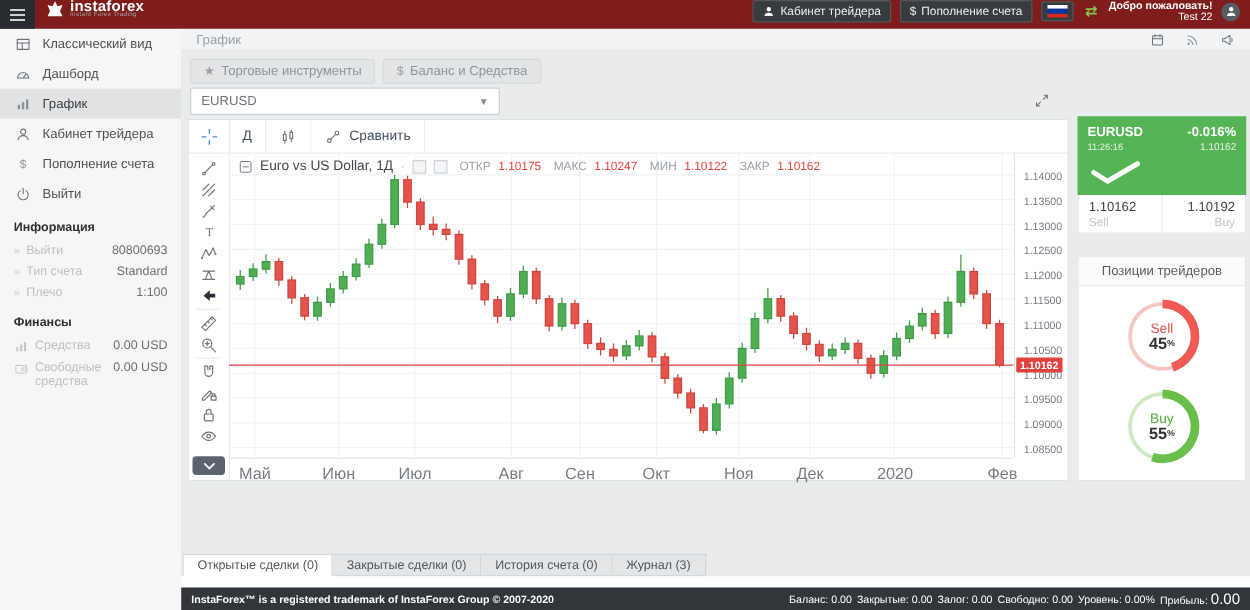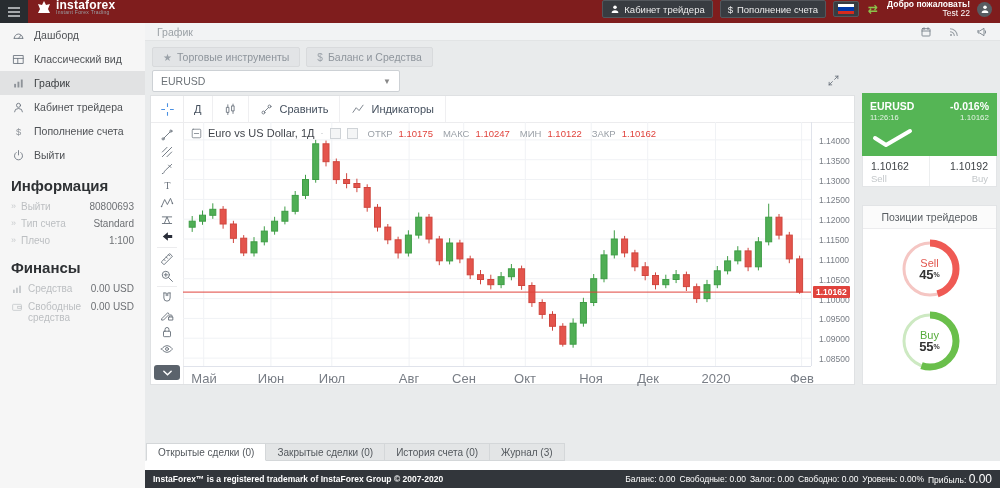--- a/index.html
+++ b/index.html
@@ -23,21 +23,21 @@
   .exch{color:#8bc34a;font-size:12px;font-weight:bold;cursor:pointer;padding:0 2px;}
   .welcome{text-align:right;color:#fff;font-size:8.5px;line-height:9px;}
   .welcome .w1{font-weight:bold;}
   .avatar{width:15px;height:15px;border-radius:50%;background:#575c62;display:flex;align-items:center;justify-content:center;cursor:pointer;}
 
   
   .sidebar{position:absolute;left:0;top:23px;width:145px;bottom:0;background:#f6f6f6;border-right:1px solid #dcdee0;}
   .mitem{display:flex;align-items:center;gap:9px;height:24px;padding-left:11px;font-size:10.5px;color:#4f5256;cursor:pointer;}
   .mitem .mic{width:14px;display:flex;justify-content:center;color:#8e9399;}
   .mitem.active{background:#e1e2e3;color:#3c3f42;}
-  .sect{font-size:15px;font-weight:bold;color:#2e3134;padding:10px 11px 4px 11px;}
+  .sect{font-size:10px;font-weight:bold;color:#2e3134;padding:10px 11px 4px 11px;}
   .irow{display:flex;align-items:flex-start;padding:3px 11px;font-size:10px;}
   .irow .k{color:#bcbfc2;display:flex;gap:5px;align-items:flex-start;max-width:72px;}
   .irow .k .pre{color:#c9ccce;font-size:9px;}
   .irow .v{margin-left:auto;color:#6d7074;text-align:right;}
 
   
   .main{position:absolute;left:145px;top:23px;right:0;bottom:0;background:#e9ebec;}
   .mainhead{position:absolute;left:0;top:0;right:0;height:18px;background:#f2f3f4;border-bottom:1px solid #e2e4e5;
             display:flex;align-items:center;padding:0 12px;box-sizing:border-box;}
   .mh-title{color:#9ba1a6;font-size:10.5px;}
@@ -179,34 +179,34 @@
           </span>
         </div>
     </div>
   </div>
 
   <div class="sidebar">
     <div id="side-menu">
         <div class="mitem">
           <span class="mic">
             <svg width="13" height="13" viewBox="0 0 18 18">
-              <path d="M3 13a6 6 0 1 1 12 0" stroke="#6b737d" fill="none" stroke-width="1.2" stroke-linecap="round" stroke-linejoin="round"></path>
-              <path d="M9 13l3.2-4.2M3 13h12" stroke="#6b737d" fill="none" stroke-width="1.2" stroke-linecap="round" stroke-linejoin="round"></path>
-            </svg>
-          </span>
-          <span>Дашборд</span>
+              <rect x="2.5" y="3.5" width="13" height="11" stroke="#6b737d" fill="none" stroke-width="1.2" stroke-linecap="round" stroke-linejoin="round"></rect>
+              <path d="M2.5 7.5h13M8 7.5v7" stroke="#6b737d" fill="none" stroke-width="1.2" stroke-linecap="round" stroke-linejoin="round"></path>
+            </svg>
+          </span>
+          <span>Классический вид</span>
         </div>
         <div class="mitem">
           <span class="mic">
             <svg width="13" height="13" viewBox="0 0 18 18">
-              <rect x="2.5" y="3.5" width="13" height="11" stroke="#6b737d" fill="none" stroke-width="1.2" stroke-linecap="round" stroke-linejoin="round"></rect>
-              <path d="M2.5 7.5h13M8 7.5v7" stroke="#6b737d" fill="none" stroke-width="1.2" stroke-linecap="round" stroke-linejoin="round"></path>
-            </svg>
-          </span>
-          <span>Классический вид</span>
+              <path d="M3 13a6 6 0 1 1 12 0" stroke="#6b737d" fill="none" stroke-width="1.2" stroke-linecap="round" stroke-linejoin="round"></path>
+              <path d="M9 13l3.2-4.2M3 13h12" stroke="#6b737d" fill="none" stroke-width="1.2" stroke-linecap="round" stroke-linejoin="round"></path>
+            </svg>
+          </span>
+          <span>Дашборд</span>
         </div>
         <div class="mitem active">
           <span class="mic">
             <svg width="13" height="13" viewBox="0 0 18 18">
               <rect x="3" y="9.5" width="2.6" height="5" fill="#8e9399"></rect>
               <rect x="7.6" y="6.5" width="2.6" height="8" fill="#8e9399"></rect>
               <rect x="12.2" y="3.5" width="2.6" height="11" fill="#8e9399"></rect>
             </svg>
           </span>
           <span>График</span>
@@ -359,28 +359,20 @@
           </div>
         <div class="ct-cell">
           <span class="ic">
               <svg width="13" height="13" viewBox="0 0 18 18">
                 <circle cx="4.8" cy="13.2" r="2" stroke="#6b737d" fill="none" stroke-width="1.2" stroke-linecap="round" stroke-linejoin="round"></circle>
                 <circle cx="13.2" cy="4.8" r="2" stroke="#6b737d" fill="none" stroke-width="1.2" stroke-linecap="round" stroke-linejoin="round"></circle>
                 <path d="M6.3 11.7l5.4-5.4" stroke="#6b737d" fill="none" stroke-width="1.2" stroke-linecap="round" stroke-linejoin="round"></path>
               </svg>
             </span>
           <span>Сравнить</span>
-        </div>
-        <div class="ct-cell">
-          <span class="ic">
-              <svg width="14" height="13" viewBox="0 0 18 18">
-                <polyline points="2,13 6.5,6.5 10.5,10.5 16,3" stroke="#6b737d" fill="none" stroke-width="1.2" stroke-linecap="round" stroke-linejoin="round"></polyline>
-              </svg>
-            </span>
-          <span>Индикаторы</span>
         </div>
       </div>
 
       <div class="ct-tools" id="tools">
           <div class="toolcell first">
             <span>
               <svg width="15" height="15" viewBox="0 0 18 18">
                 <path d="M9 1.5V6M9 12v4.5M1.5 9H6M12 9h4.5" stroke="#4a90e2" fill="none" stroke-width="1.3"></path>
               </svg>
             </span>
@@ -756,21 +748,21 @@
         <div class="tab">Закрытые сделки (0)</div>
         <div class="tab">История счета (0)</div>
         <div class="tab">Журнал (3)</div>
       </div>
     <div class="whitestrip"></div>
 
     <div class="footer">
       <span class="ft-left">InstaForex™ is a registered trademark of InstaForex Group © 2007-2020</span>
       <span class="ft-right" id="ftstats">
           <span><b>Баланс:</b> <span class="">0.00</span></span> 
-          <span><b>Свободные:</b> <span class="">0.00</span></span> 
+          <span><b>Закрытые:</b> <span class="">0.00</span></span> 
           <span><b>Залог:</b> <span class="">0.00</span></span> 
           <span><b>Свободно:</b> <span class="">0.00</span></span> 
           <span><b>Уровень:</b> <span class="">0.00%</span></span> 
           <span><b>Прибыль:</b> <span class="big">0.00</span></span>
         </span>
     </div>
   </div>
 </div>
 
 </body></html>

